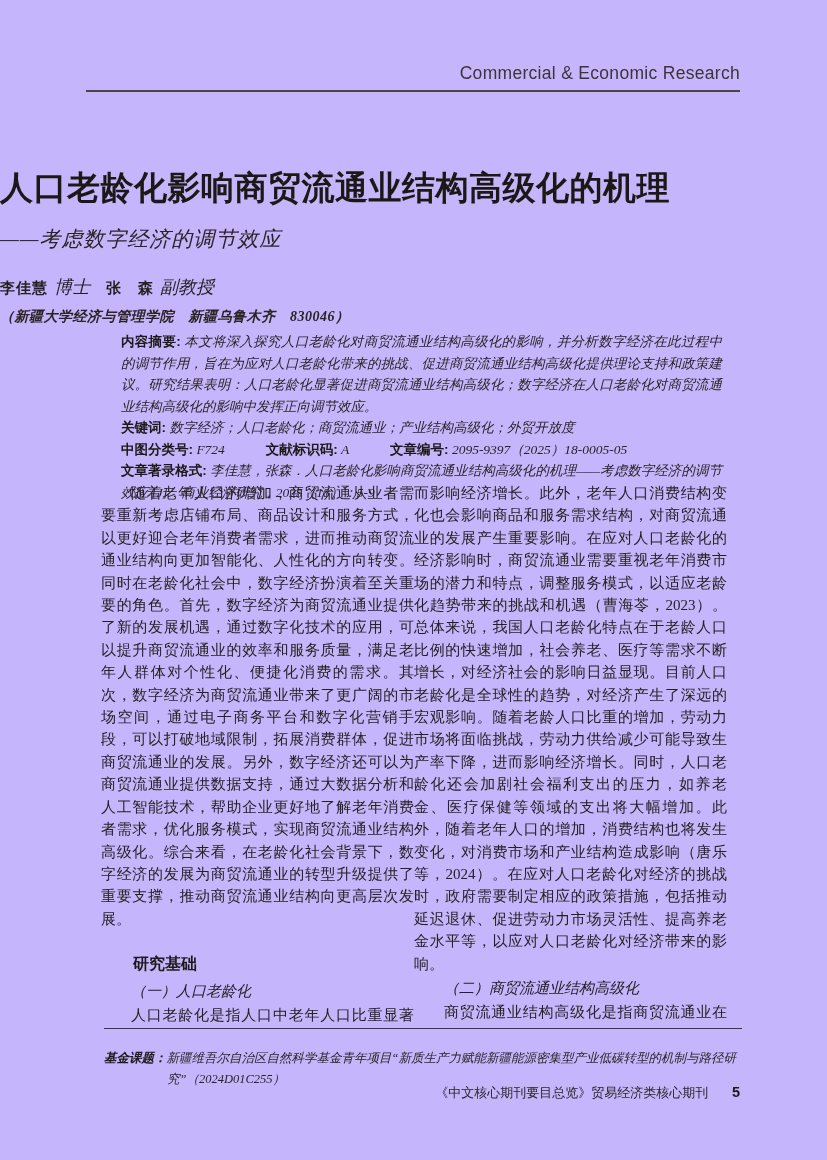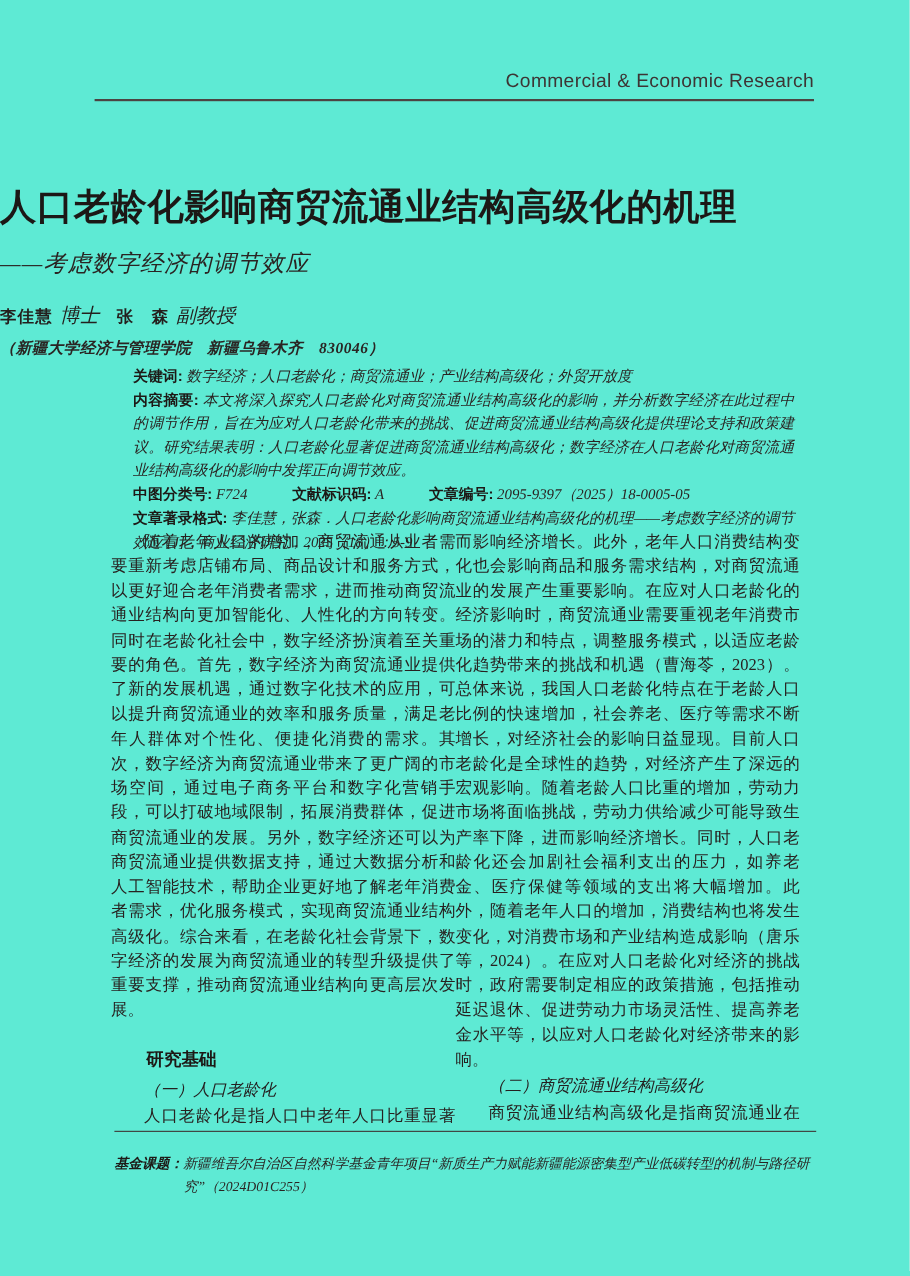--- a/index.html
+++ b/index.html
@@ -1,19 +1,19 @@
 <!DOCTYPE html>
 <html><head>
 <meta charset="utf-8">
 <style>
   * { margin:0; padding:0; box-sizing:border-box; }
   html,body { background:#e8e8e8; }
   .page {
     position:relative; width:827px; height:1160px; margin:0 auto;
-    background:#5eead4; overflow:hidden;
+    background:#c4b5fd; overflow:hidden;
     font-family:"Liberation Serif","DejaVu Serif",serif;
     color:#262220;
   }
   
   .journal-header { position:absolute; top:63px; left:88px; right:87px; text-align:right; }
   .journal-header .jh-text {
     font-family:"Liberation Sans","DejaVu Sans",sans-serif;
     font-size:17.5px; color:#3d3534; letter-spacing:0.3px;
   }
   .header-rule { position:absolute; top:90px; left:86px; right:87px; height:0; border-top:2px solid #4c4342; }
@@ -67,26 +67,26 @@
     <div class="article-title">人口老龄化影响商贸流通业结构高级化的机理</div>
     <div class="article-subtitle">——考虑数字经济的调节效应</div>
     <div class="authors-line">
       <span class="a-name">李佳慧</span><span class="a-title">博士</span><span class="a-gap"></span><span class="a-name">张　森</span><span class="a-title">副教授</span>
     </div>
     <div class="affiliation-line">（新疆大学经济与管理学院　新疆乌鲁木齐　830046）</div>
   </div>
 
   <div class="meta-box">
     <div class="meta-row">
+      <span class="meta-label">内容摘要:</span>
+      <span class="meta-val">本文将深入探究人口老龄化对商贸流通业结构高级化的影响，并分析数字经济在此过程中的调节作用，旨在为应对人口老龄化带来的挑战、促进商贸流通业结构高级化提供理论支持和政策建议。研究结果表明：人口老龄化显著促进商贸流通业结构高级化；数字经济在人口老龄化对商贸流通业结构高级化的影响中发挥正向调节效应。</span>
+    </div>
+    <div class="meta-row">
       <span class="meta-label">关键词:</span>
       <span class="meta-val">数字经济；人口老龄化；商贸流通业；产业结构高级化；外贸开放度</span>
-    </div>
-    <div class="meta-row">
-      <span class="meta-label">内容摘要:</span>
-      <span class="meta-val">本文将深入探究人口老龄化对商贸流通业结构高级化的影响，并分析数字经济在此过程中的调节作用，旨在为应对人口老龄化带来的挑战、促进商贸流通业结构高级化提供理论支持和政策建议。研究结果表明：人口老龄化显著促进商贸流通业结构高级化；数字经济在人口老龄化对商贸流通业结构高级化的影响中发挥正向调节效应。</span>
     </div>
     <div class="meta-row">
       <span class="meta-label">中图分类号:</span>
       <span class="meta-val">F724</span>
       <span class="meta-inline-gap"></span>
       <span class="meta-label">文献标识码:</span>
       <span class="meta-val">A</span>
       <span class="meta-inline-gap"></span>
       <span class="meta-label">文章编号:</span>
       <span class="meta-val">2095-9397（2025）18-0005-05</span>
@@ -110,14 +110,18 @@
       <p class="para">商贸流通业结构高级化是指商贸流通业在市场经济条件下，随着社会生产力发展和科技进步，不断提升其服务质量和效率，加强与生产要素、市场需求、信息技术等要素的深度融合，实现商贸流通环节的智能化、网络化和个性化定制（王曼，2024）。这种高级化的结构表现为产业链条的不断延伸与升级、服务形态的不断创新与升级，技术应用的不断普及与深化，从而推动商贸流通业向着更加</p>
     </div>
   </div>
 
   <div class="footnote">
     <div class="fn-text">
       <span class="fn-label meta-label">基金课题：</span><span>新疆维吾尔自治区自然科学基金青年项目“新质生产力赋能新疆能源密集型产业低碳转型的机制与路径研究”（2024D01C255）</span>
     </div>
   </div>
 
+  <div class="page-footer">
+    <span>《中文核心期刊要目总览》贸易经济类核心期刊</span>
+    <span class="pf-num">5</span>
+  </div>
 
 </div>
 
 </body></html>

